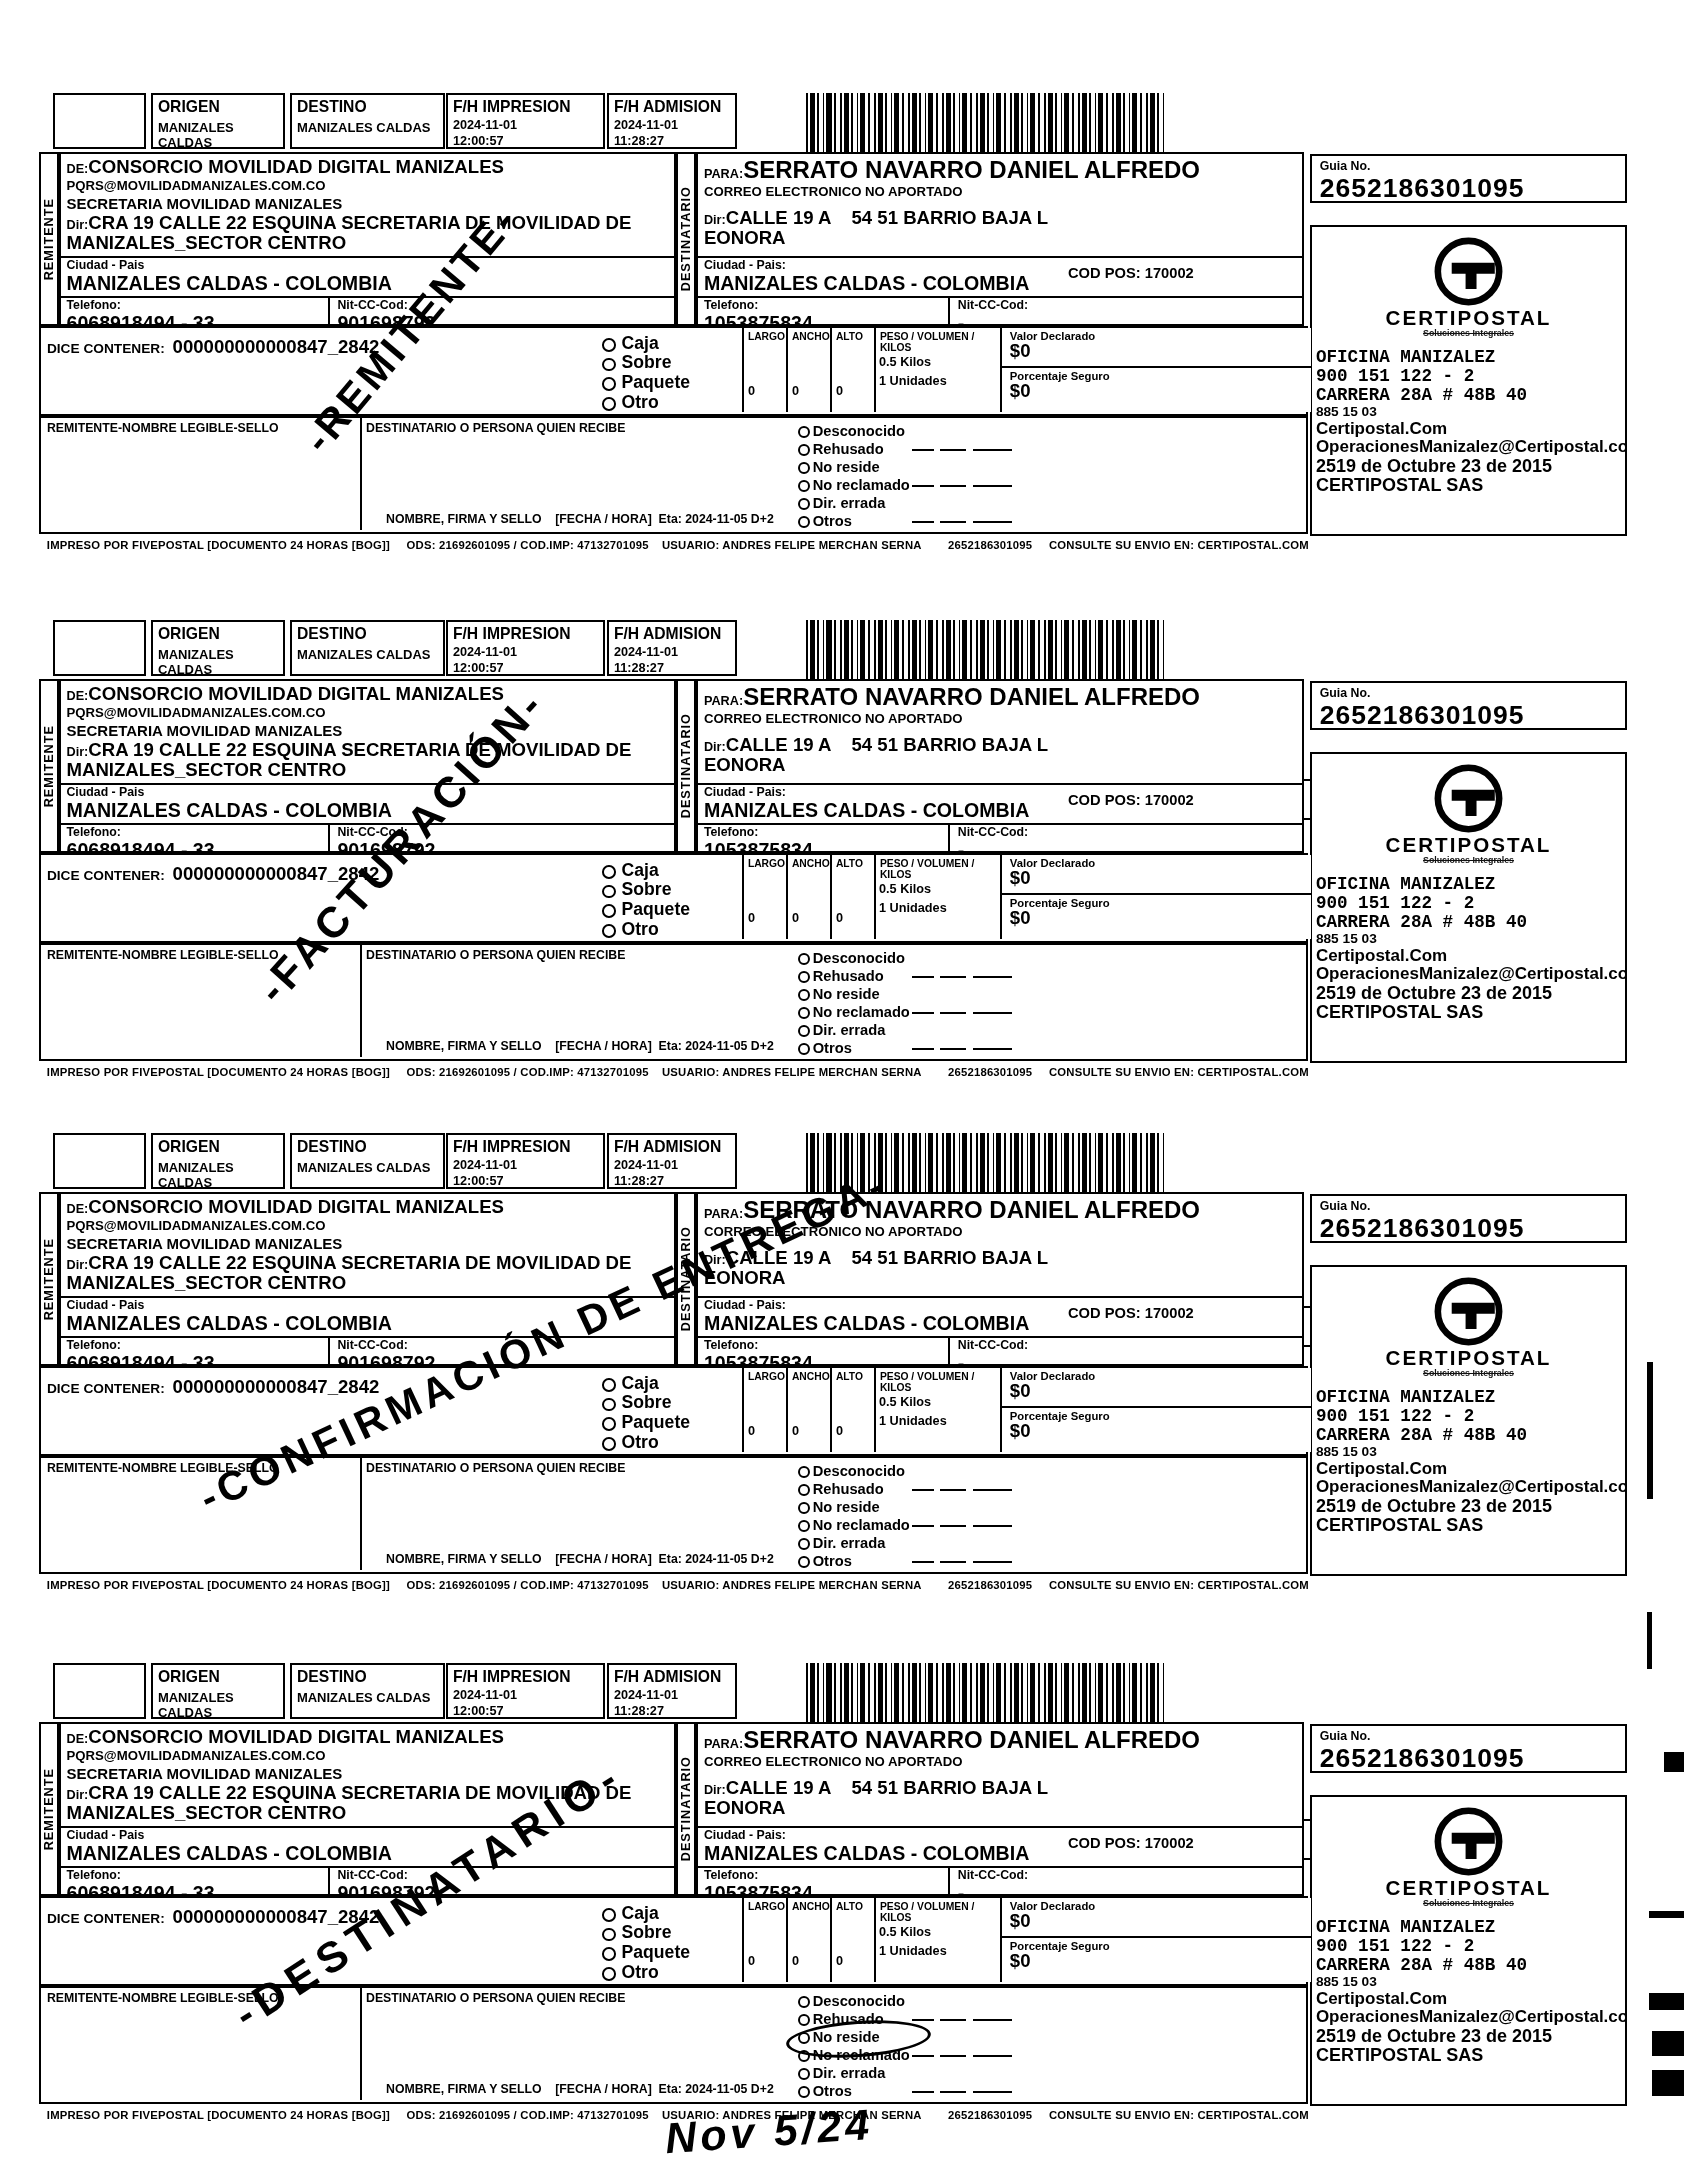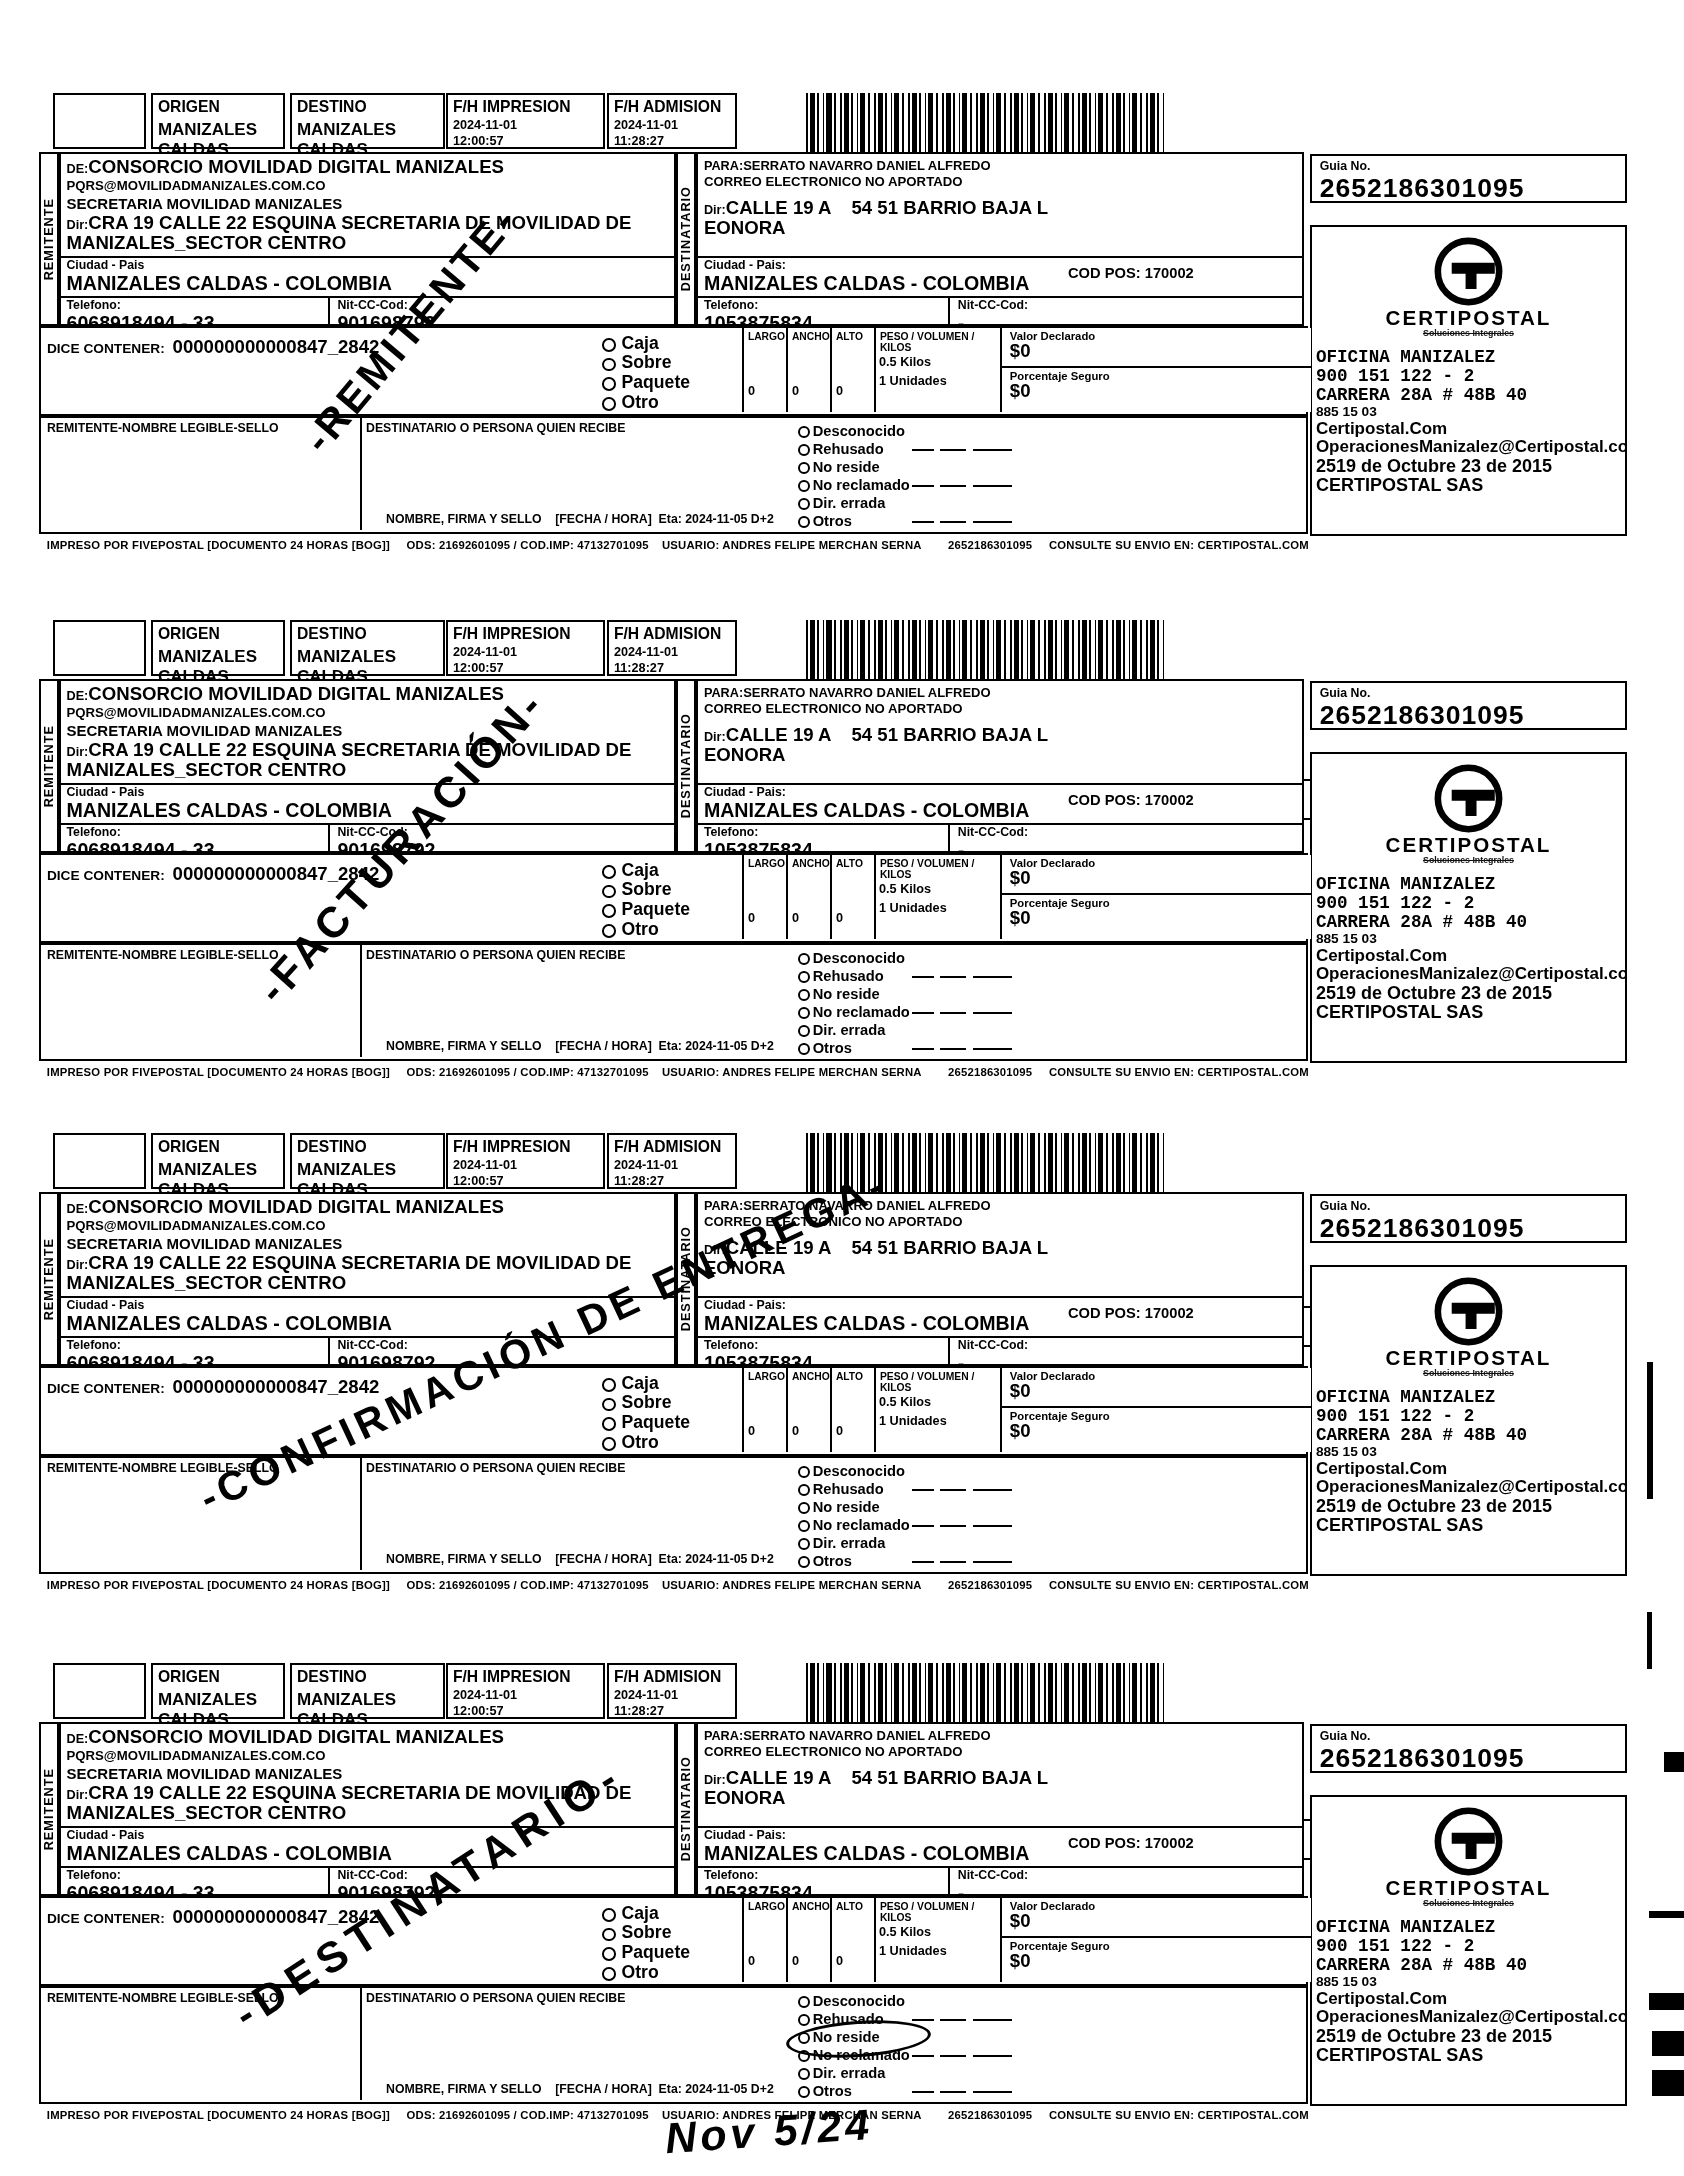--- a/index.html
+++ b/index.html
@@ -3,39 +3,39 @@
 <meta charset="utf-8">
 <style>
   html,body{margin:0;padding:0;background:#fff;}
   body{width:1685px;height:2177px;position:relative;font-family:"Liberation Sans",sans-serif;font-weight:700;color:#000;}
   .record{position:absolute;left:39px;width:1588px;height:466px;}
   .record-0{top:93px}.record-1{top:620px}.record-2{top:1133px}.record-3{top:1663px}
   .bx{position:absolute;border:2.9px solid #000;box-sizing:border-box;background:#fff;}
   
   .stamp-box{left:13.7px;top:0;width:93px;height:56px;}
   .hb .hlbl{font-size:15.7px;padding:2.9px 4.9px 0 4.9px;}
-  .hb .hval{font-size:17px;padding:3.9px 4.9px 0 4.9px;}
+  .hb .hval{font-size:13px;padding:3.9px 4.9px 0 4.9px;}
   .hb .hdt{font-size:12.7px;padding:2px 4.9px 0 4.9px;line-height:1.15;}
   .hb-origen{left:112px;top:0;width:134px;height:56px;}
   .hb-destino{left:251px;top:0;width:155px;height:56px;}
   .hb-fimp{left:407px;top:0;width:159px;height:56px;}
   .hb-fadm{left:568px;top:0;width:130px;height:56px;}
   .barcode{position:absolute;left:767px;top:0;width:360px;height:61px;
     background:repeating-linear-gradient(90deg,#000 0 2px,#fff 2px 3.9px,#000 3.9px 8.8px,#fff 8.8px 10.8px,#000 10.8px 12.7px,#fff 12.7px 16.7px,#000 16.7px 17.6px,#fff 17.6px 19.6px,#000 19.6px 25.5px,#fff 25.5px 28px,#000 28px 30px,#fff 30px 34px);}
   
   .vstrip{display:flex;align-items:center;justify-content:center;}
   .vs-rem{left:0;top:59px;width:19.6px;height:174px;}
   .vs-des{left:637px;top:59px;width:19.6px;height:174px;}
   .vtext{writing-mode:vertical-rl;transform:rotate(180deg);font-size:12.7px;letter-spacing:1px;white-space:nowrap;}
   .sender-block{left:19.6px;top:59px;width:617px;height:174px;}
   .recipient-block{left:657px;top:59px;width:608px;height:174px;}
   .info{height:98px;padding:2px 5.9px;overflow:hidden;position:relative;}
   .sl{font-size:12.7px;}
   .nm{font-size:18.6px;}
-  .nm2{font-size:13px;}
+  .nm2{font-size:24px;}
   .em{font-size:13.2px;line-height:1.25;}
   .l2{font-size:15px;line-height:1.2;}
   .dr{font-size:18.6px;white-space:pre;line-height:1.08;}
   .crow{height:36px;border-top:2.9px solid #000;padding:1px 5.9px;position:relative;}
   .trow{height:37px;border-top:2.9px solid #000;display:flex;}
   .tbox{width:267px;padding:1px 5.9px;box-sizing:border-box;}
   .nbox{flex:1;border-left:2.9px solid #000;padding:1px 7.8px;}
   .tiny{font-size:12.3px;line-height:1.1;}
   .bigv{font-size:19.6px;line-height:1.05;}
   .codpos{position:absolute;left:370px;top:6.9px;font-size:14.7px;}

